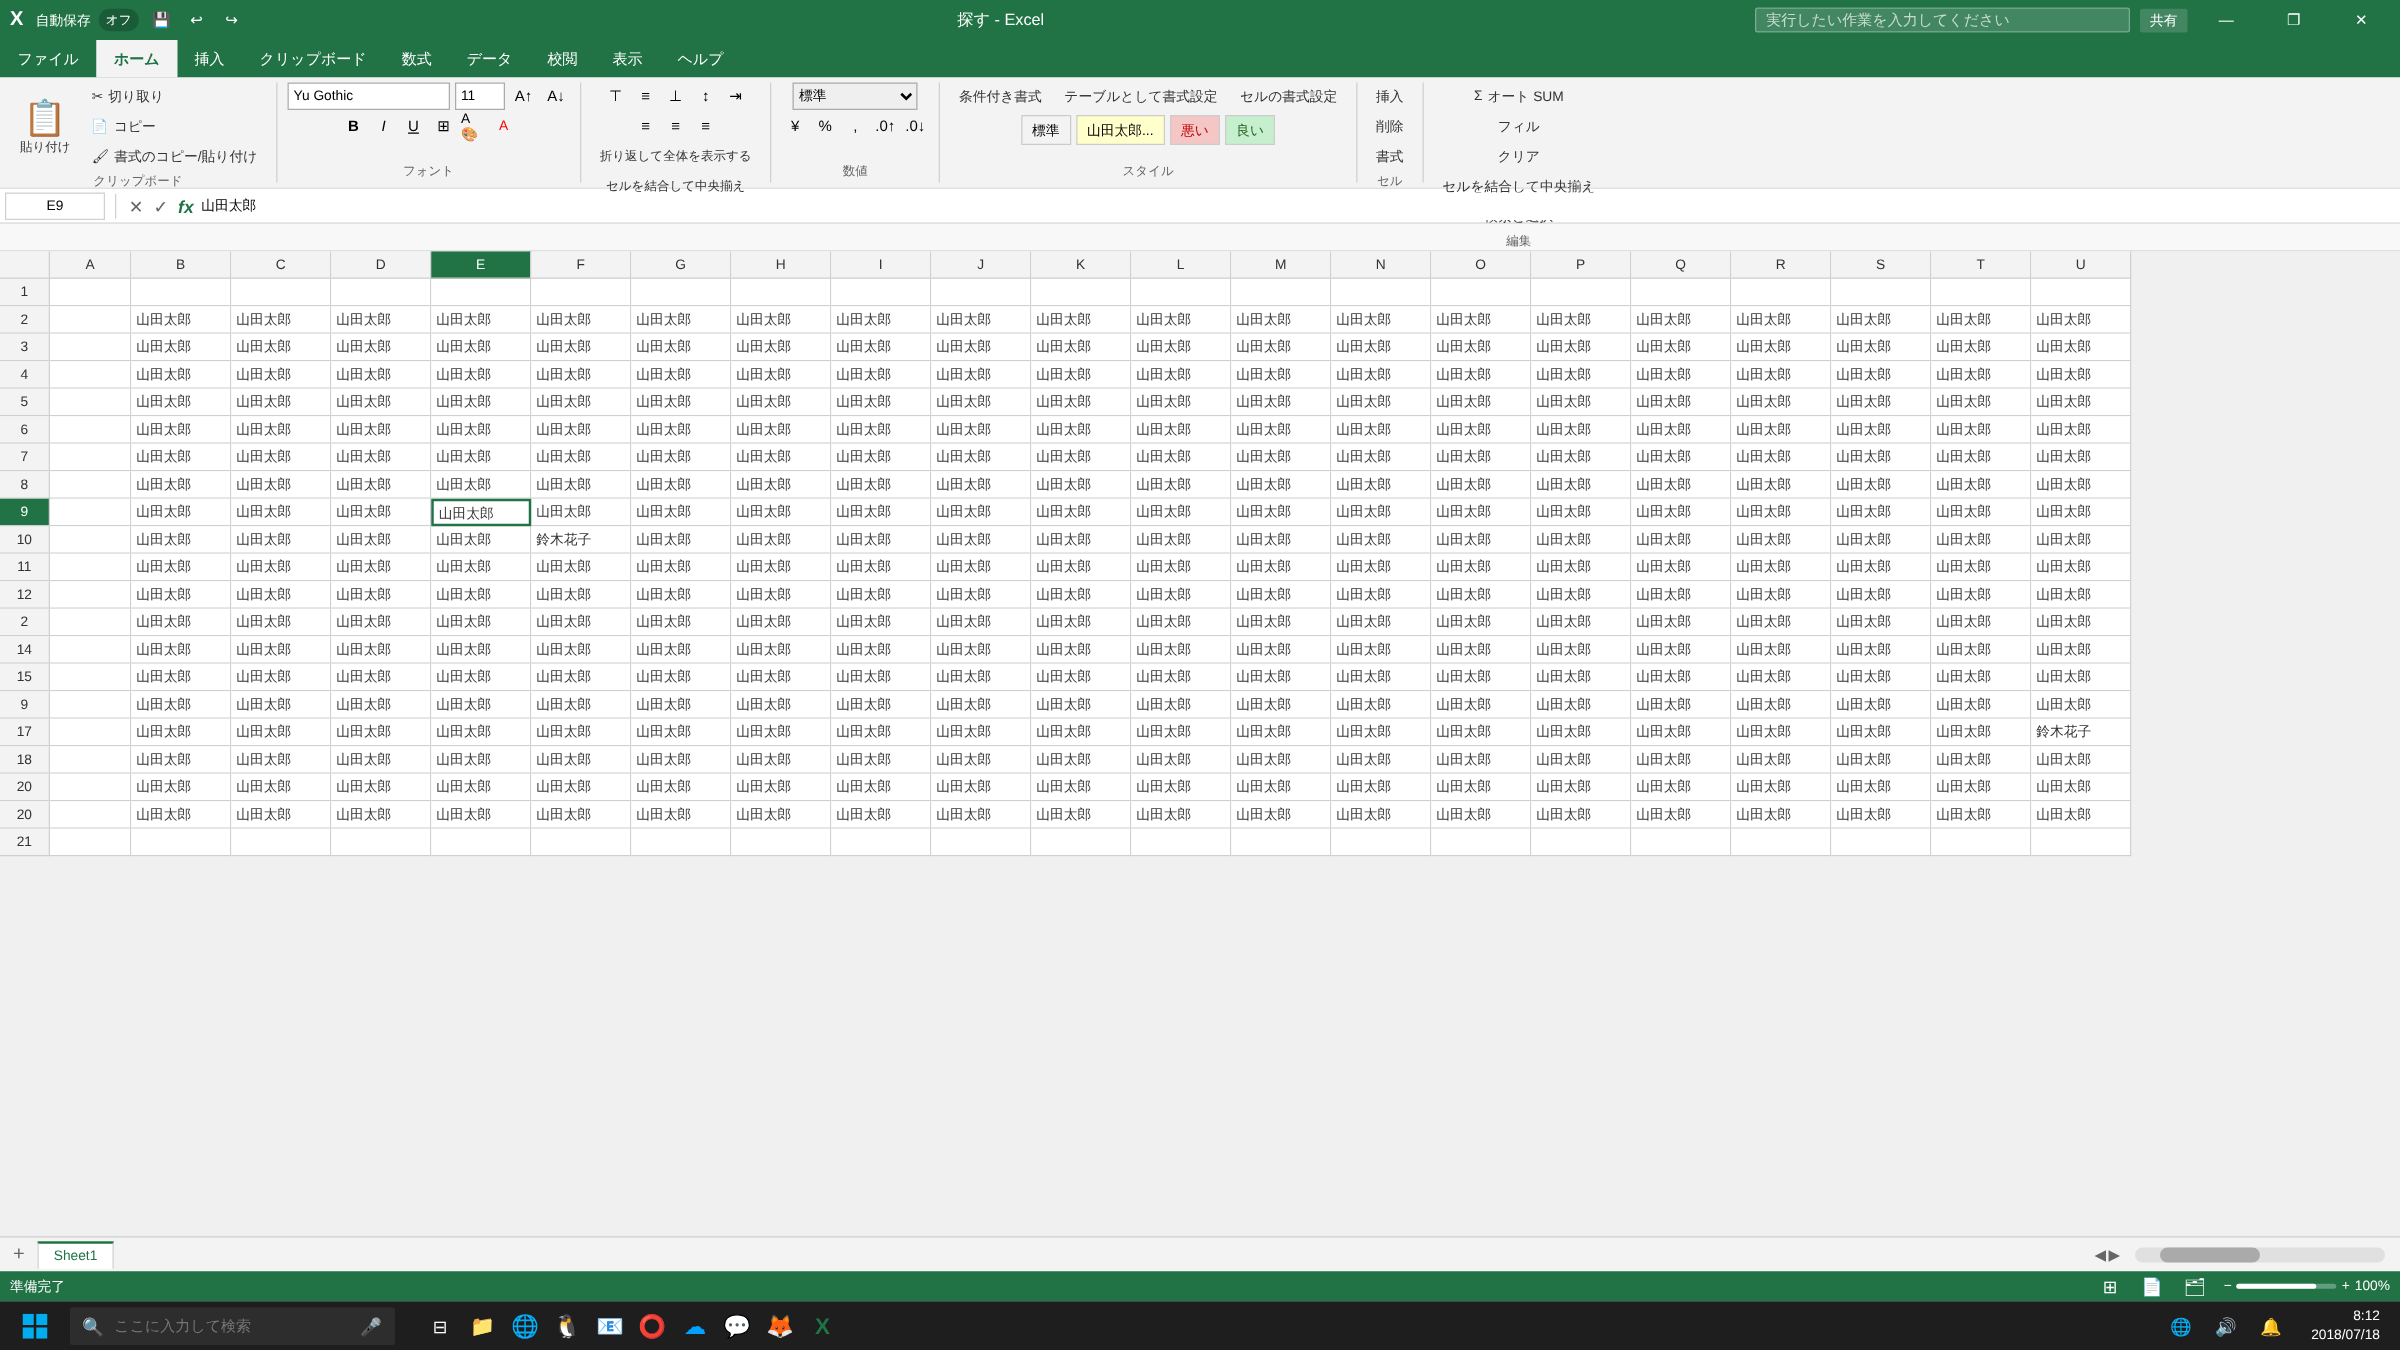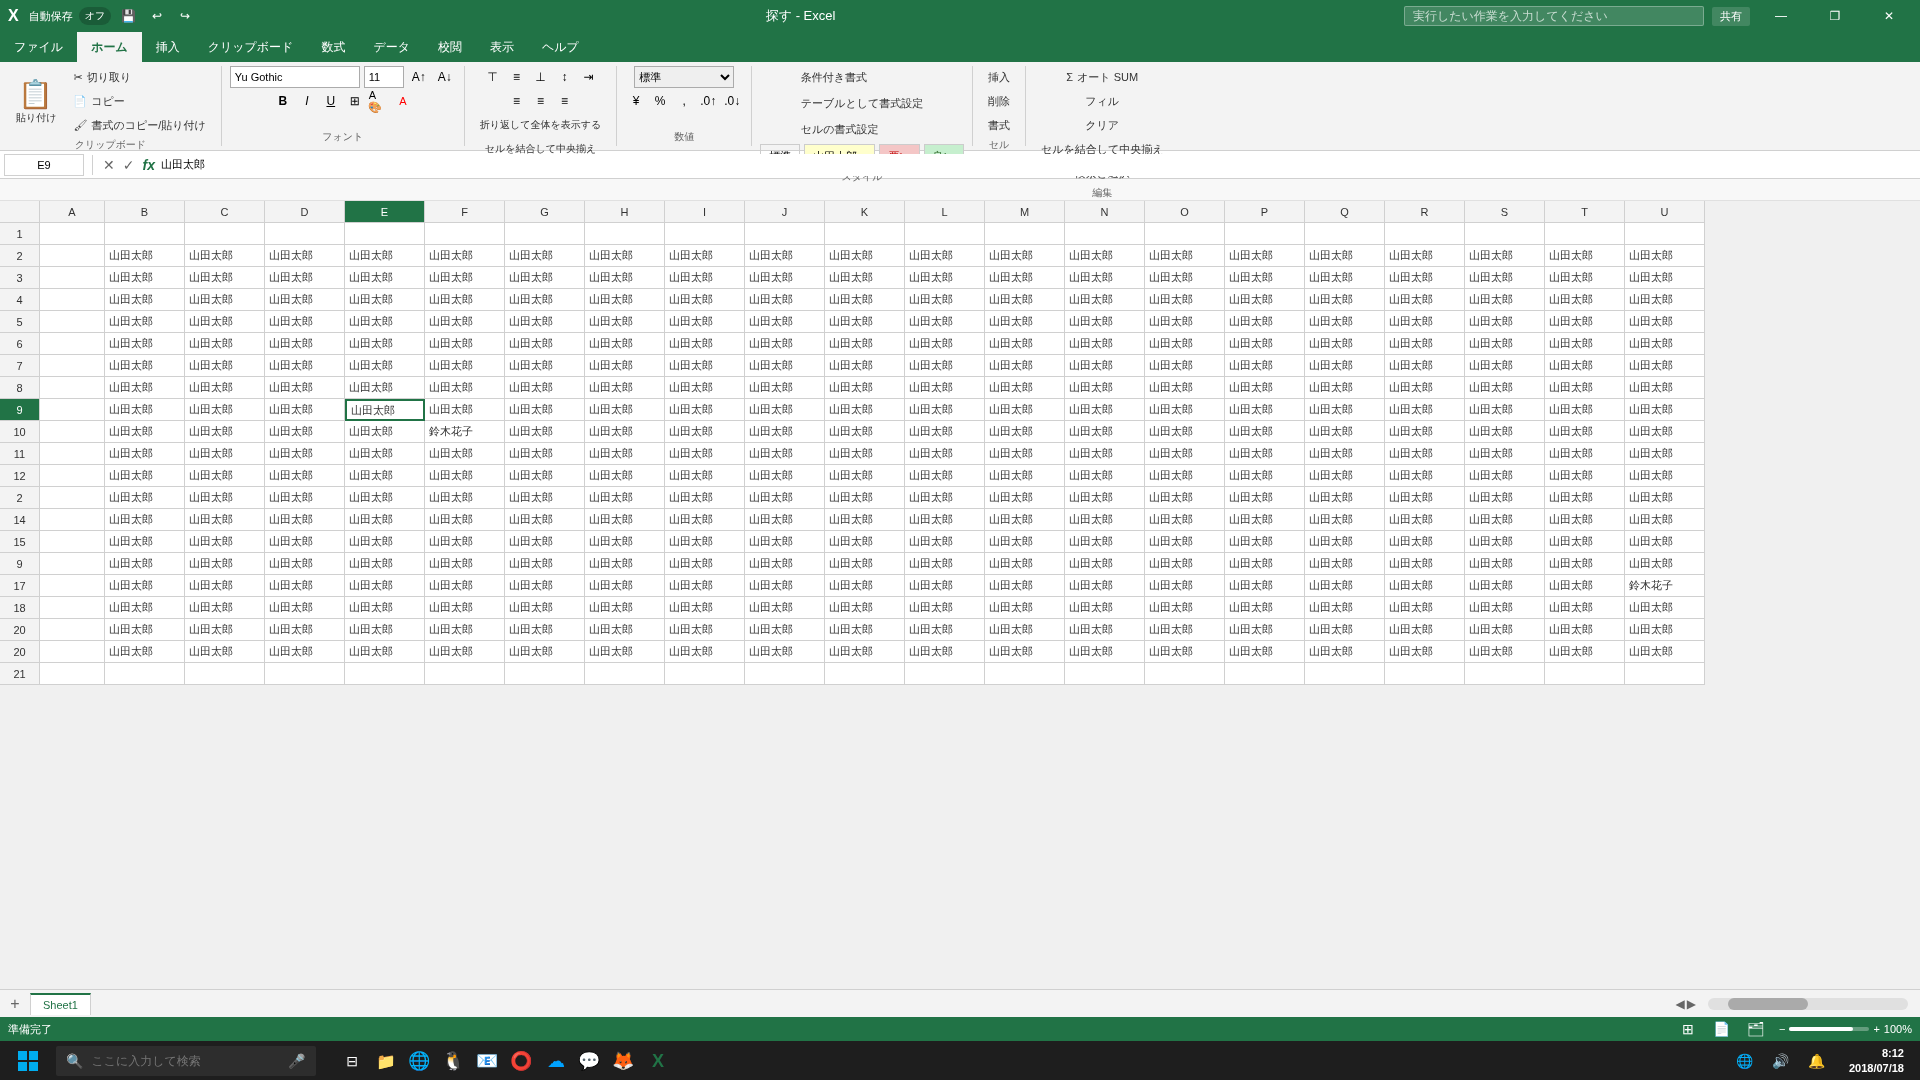--- a/index.html
+++ b/index.html
@@ -75,21 +75,21 @@
     .view-btn { width: 22px; height: 22px; display: flex; align-items: center; justify-content: center; cursor: pointer; font-size: 14px; }
 
     
     .taskbar { height: 40px; background: #1e1e1e; display: flex; align-items: center; padding: 0 8px; gap: 8px; }
     .taskbar-btn { width: 40px; height: 38px; display: flex; align-items: center; justify-content: center; cursor: pointer; }
     .taskbar-search { display: flex; align-items: center; background: #2d2d2d; border-radius: 2px; height: 30px; padding: 0 10px; gap: 8px; width: 260px; }
     .taskbar-search input { background: none; border: none; outline: none; color: #aaa; font-size: 12px; width: 200px; }
     .taskbar-icons { display: flex; margin-left: auto; align-items: center; gap: 4px; }
     .tb-icon { width: 32px; height: 38px; display: flex; align-items: center; justify-content: center; cursor: pointer; color: white; font-size: 16px; }
     .taskbar-time { color: white; font-size: 11px; text-align: right; padding: 0 8px; }
-    .taskbar-time div { line-height: 1.4; font-weight: bold; }
+    .taskbar-time div { line-height: 1.4; }
 
     .search-bar-area { height: 28px; background: #217346; display: flex; align-items: center; justify-content: center; gap: 12px; }
     .search-bar-input { background: rgba(255,255,255,0.15); border: 1px solid rgba(255,255,255,0.3); border-radius: 2px; color: white; font-size: 12px; padding: 2px 8px; width: 300px; outline: none; }
     .search-bar-input::placeholder { color: rgba(255,255,255,0.7); }
 
     .share-btn { color: white; font-size: 11px; display: flex; align-items: center; gap: 4px; cursor: pointer; padding: 2px 8px; background: rgba(255,255,255,0.15); border-radius: 2px; }
   </style>
 </head>
 <body>
 
@@ -206,21 +206,21 @@
           <div class="format-btn">,</div>
           <div class="format-btn">.0↑</div>
           <div class="format-btn">.0↓</div>
         </div>
       </div>
       <div class="ribbon-group-label">数値</div>
     </div>
 
     <div class="ribbon-group">
       <div class="ribbon-group-items" style="flex-direction:column;gap:4px;">
-        <div style="display:flex;gap:4px;flex-direction:column;">
+        <div style="display:flex;gap:4px;">
           <div class="rb-btn-sm">条件付き書式</div>
           <div class="rb-btn-sm">テーブルとして書式設定</div>
           <div class="rb-btn-sm">セルの書式設定</div>
         </div>
         <div style="display:flex;gap:4px;">
           <div class="style-box">標準</div>
           <div class="style-box style-neutral">山田太郎...</div>
           <div class="style-box style-bad">悪い</div>
           <div class="style-box style-good">良い</div>
         </div>

